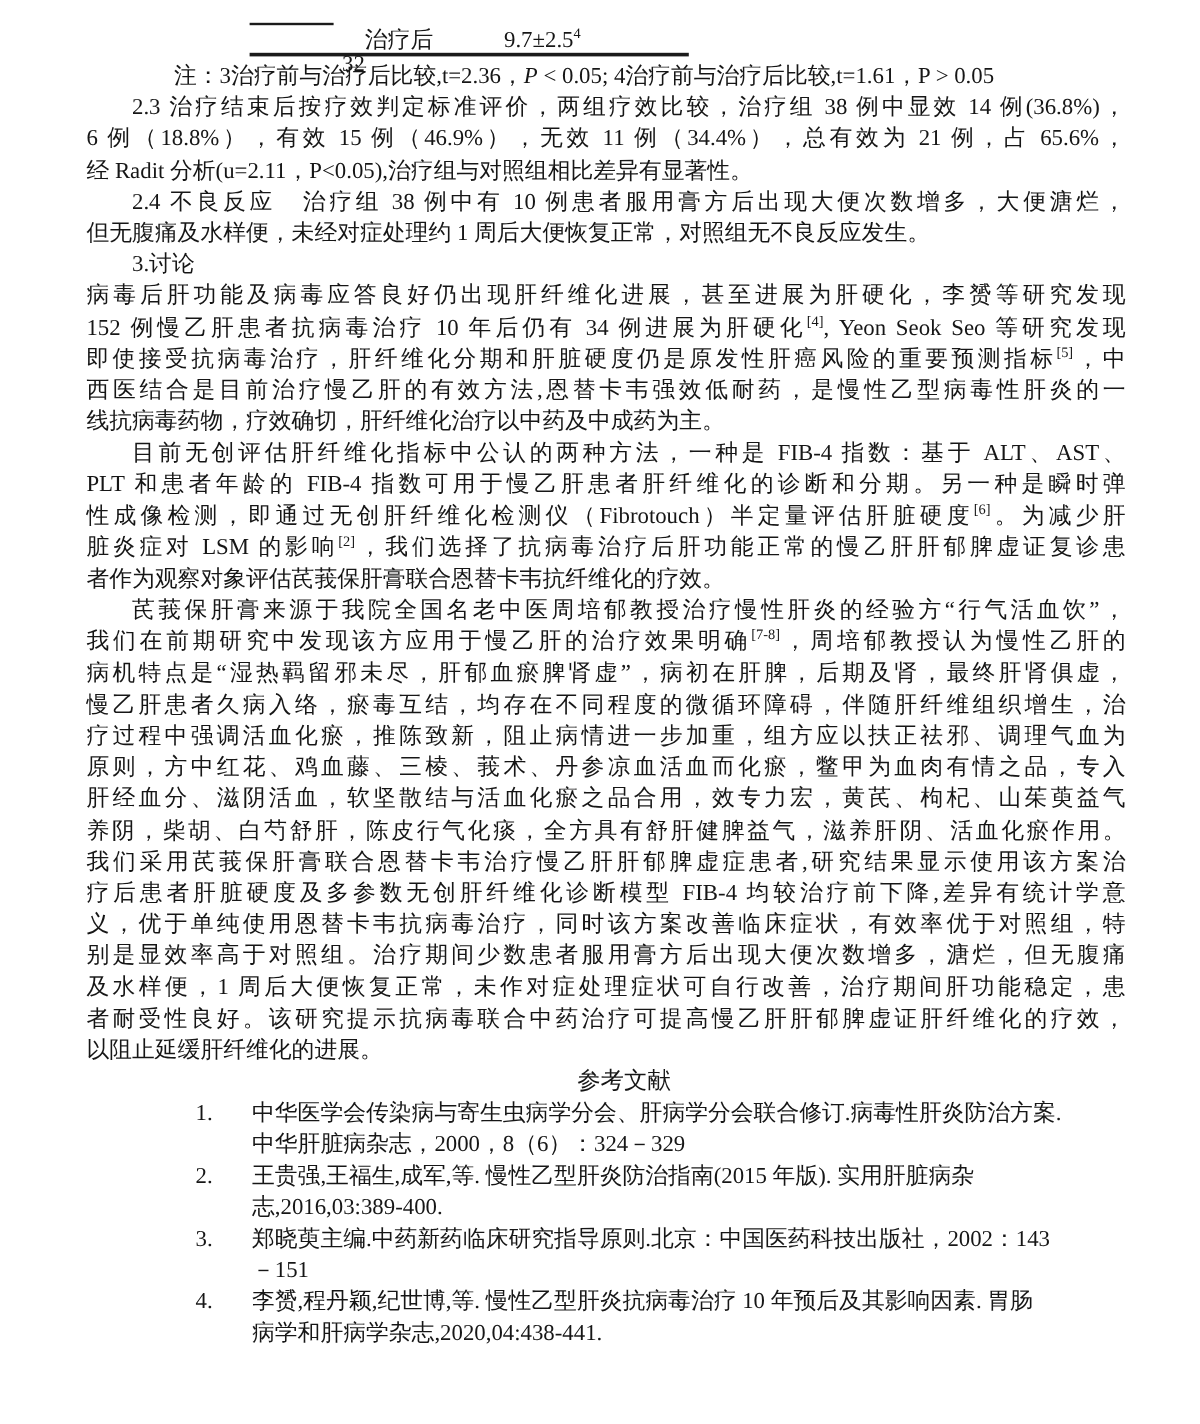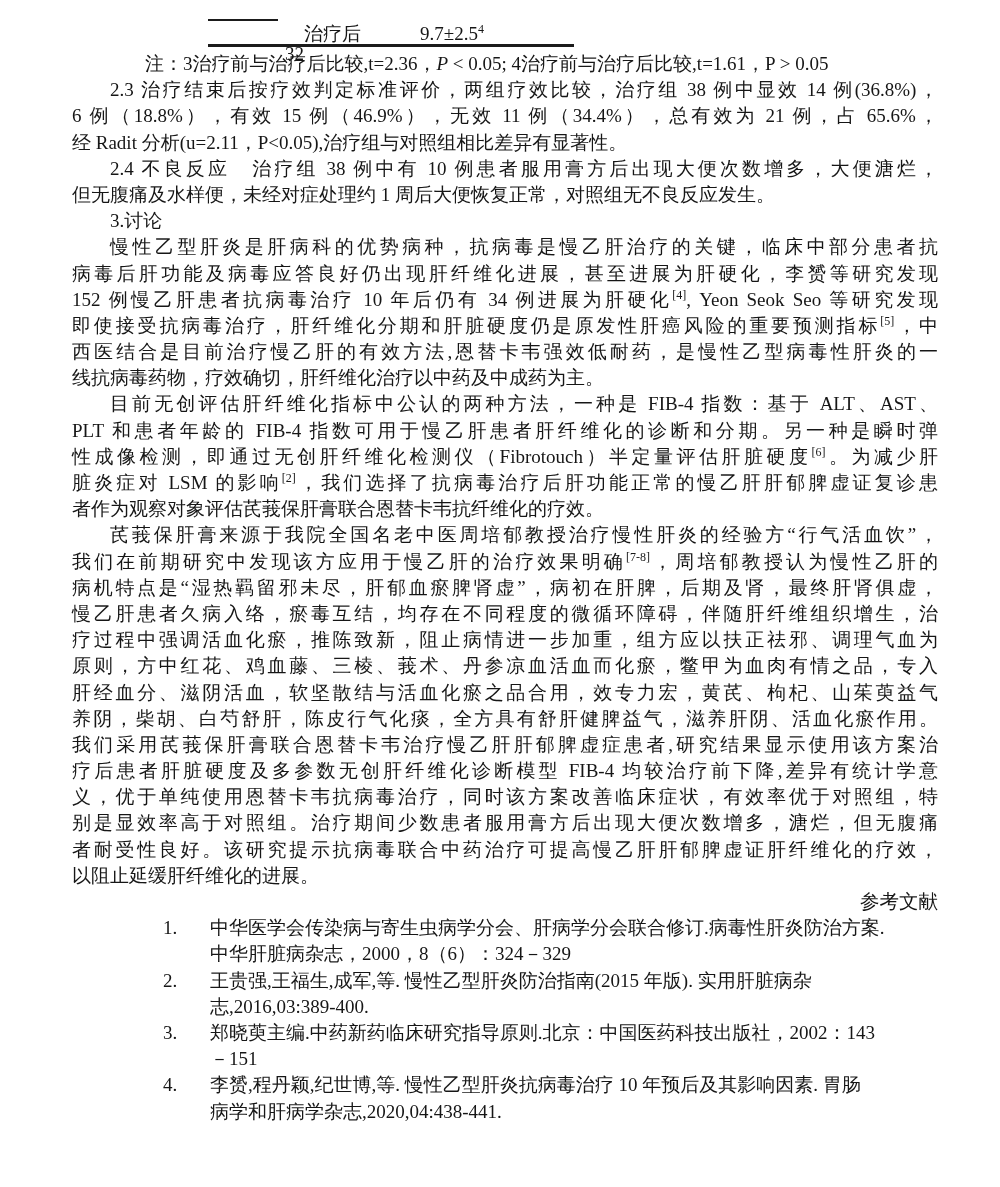--- a/index.html
+++ b/index.html
@@ -32,21 +32,21 @@
     white-space:normal;
     overflow:visible;
   }
   .line.just { text-align-last:justify; }
   .line.ind  { text-indent:38px; }
   .line.note { text-indent:73px; }
   sup { font-size:12px; line-height:0; vertical-align:super; }
   i { font-style:italic; }
   .refs-heading {
     font-size:19.5px; height:26.2px; line-height:26.2px;
-    text-align:right; padding-left:30px;
+    text-align:center; padding-left:30px;
   }
   .ref { position:relative; }
   .ref-num {
     position:absolute; left:91px; top:0;
     font-size:19px; line-height:26.2px;
   }
   .ref-lines { margin-left:138px; }
   .ref-lines .line { text-align:right; text-align-last:left; }
 </style>
 </head>
@@ -64,21 +64,20 @@
 
   <div class="content">
     <div id="note-line" class="line note">注：3治疗前与治疗后比较,t=2.36，<i>P</i> &lt; 0.05; 4治疗前与治疗后比较,t=1.61，P &gt; 0.05</div>
     <div id="body-flow">
         <div class="line ind just">2.3 治疗结束后按疗效判定标准评价，两组疗效比较，治疗组 38 例中显效 14 例(36.8%)，</div>
         <div class="line just">6 例（18.8%），有效 15 例（46.9%），无效 11 例（34.4%），总有效为 21 例，占 65.6%，</div>
         <div class="line">经 Radit 分析(u=2.11，P&lt;0.05),治疗组与对照组相比差异有显著性。</div>
         <div class="line ind just">2.4 不良反应　治疗组 38 例中有 10 例患者服用膏方后出现大便次数增多，大便溏烂，</div>
         <div class="line">但无腹痛及水样便，未经对症处理约 1 周后大便恢复正常，对照组无不良反应发生。</div>
         <div class="line ind">3.讨论</div>
-        <div class="line ind just">慢性乙型肝炎是肝病科的优势病种，抗病毒是慢乙肝治疗的关键，临床中部分患者抗</div>
         <div class="line just">病毒后肝功能及病毒应答良好仍出现肝纤维化进展，甚至进展为肝硬化，李赟等研究发现</div>
         <div class="line just">152 例慢乙肝患者抗病毒治疗 10 年后仍有 34 例进展为肝硬化<sup>[4]</sup>, Yeon Seok Seo 等研究发现</div>
         <div class="line just">即使接受抗病毒治疗，肝纤维化分期和肝脏硬度仍是原发性肝癌风险的重要预测指标<sup>[5]</sup>，中</div>
         <div class="line just">西医结合是目前治疗慢乙肝的有效方法,恩替卡韦强效低耐药，是慢性乙型病毒性肝炎的一</div>
         <div class="line">线抗病毒药物，疗效确切，肝纤维化治疗以中药及中成药为主。</div>
         <div class="line ind just">目前无创评估肝纤维化指标中公认的两种方法，一种是 FIB-4 指数：基于 ALT、AST、</div>
         <div class="line just">PLT 和患者年龄的 FIB-4 指数可用于慢乙肝患者肝纤维化的诊断和分期。另一种是瞬时弹</div>
         <div class="line just">性成像检测，即通过无创肝纤维化检测仪（Fibrotouch）半定量评估肝脏硬度<sup>[6]</sup>。为减少肝</div>
         <div class="line just">脏炎症对 LSM 的影响<sup>[2]</sup>，我们选择了抗病毒治疗后肝功能正常的慢乙肝肝郁脾虚证复诊患</div>
         <div class="line">者作为观察对象评估芪莪保肝膏联合恩替卡韦抗纤维化的疗效。</div>
@@ -87,20 +86,21 @@
         <div class="line just">病机特点是“湿热羁留邪未尽，肝郁血瘀脾肾虚”，病初在肝脾，后期及肾，最终肝肾俱虚，</div>
         <div class="line just">慢乙肝患者久病入络，瘀毒互结，均存在不同程度的微循环障碍，伴随肝纤维组织增生，治</div>
         <div class="line just">疗过程中强调活血化瘀，推陈致新，阻止病情进一步加重，组方应以扶正祛邪、调理气血为</div>
         <div class="line just">原则，方中红花、鸡血藤、三棱、莪术、丹参凉血活血而化瘀，鳖甲为血肉有情之品，专入</div>
         <div class="line just">肝经血分、滋阴活血，软坚散结与活血化瘀之品合用，效专力宏，黄芪、枸杞、山茱萸益气</div>
         <div class="line just">养阴，柴胡、白芍舒肝，陈皮行气化痰，全方具有舒肝健脾益气，滋养肝阴、活血化瘀作用。</div>
         <div class="line just">我们采用芪莪保肝膏联合恩替卡韦治疗慢乙肝肝郁脾虚症患者,研究结果显示使用该方案治</div>
         <div class="line just">疗后患者肝脏硬度及多参数无创肝纤维化诊断模型 FIB-4 均较治疗前下降,差异有统计学意</div>
         <div class="line just">义，优于单纯使用恩替卡韦抗病毒治疗，同时该方案改善临床症状，有效率优于对照组，特</div>
         <div class="line just">别是显效率高于对照组。治疗期间少数患者服用膏方后出现大便次数增多，溏烂，但无腹痛</div>
+        <div class="line just">及水样便，1 周后大便恢复正常，未作对症处理症状可自行改善，治疗期间肝功能稳定，患</div>
         <div class="line just">者耐受性良好。该研究提示抗病毒联合中药治疗可提高慢乙肝肝郁脾虚证肝纤维化的疗效，</div>
         <div class="line">以阻止延缓肝纤维化的进展。</div>
       </div>
     <div class="refs-heading">参考文献</div>
     <div id="refs">
         <div class="ref">
           <span class="ref-num">1.</span>
           <div class="ref-lines">
             <div class="line">中华医学会传染病与寄生虫病学分会、肝病学分会联合修订.病毒性肝炎防治方案.</div>
             <div class="line">中华肝脏病杂志，2000，8（6）：324－329</div>

